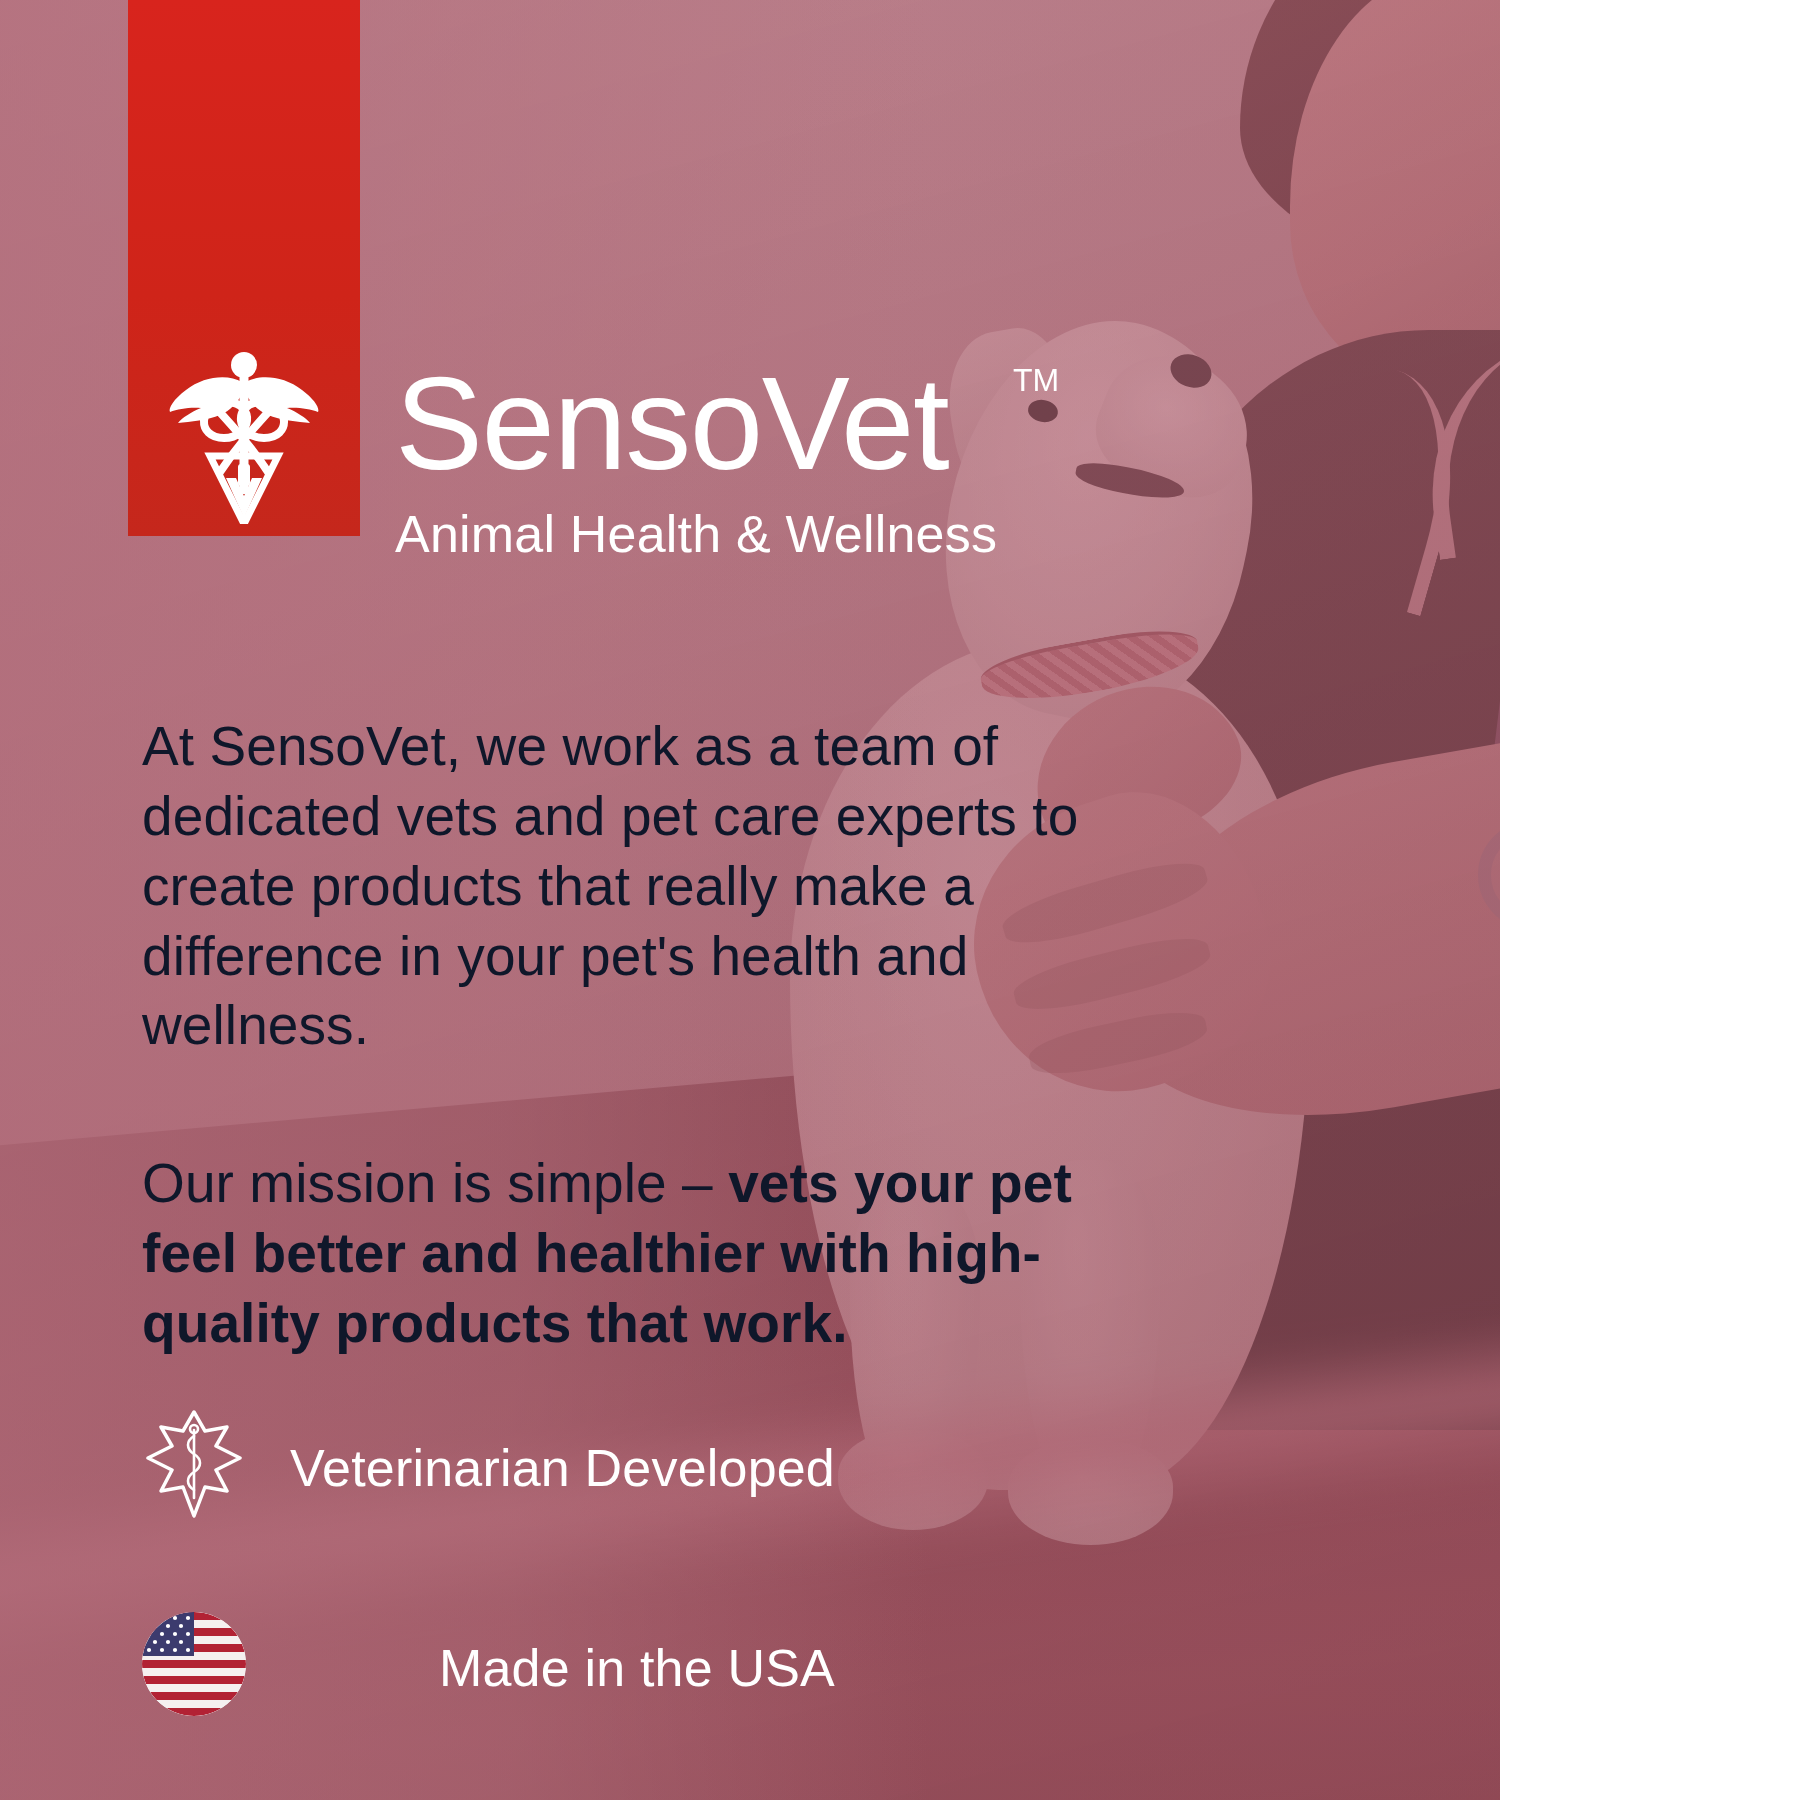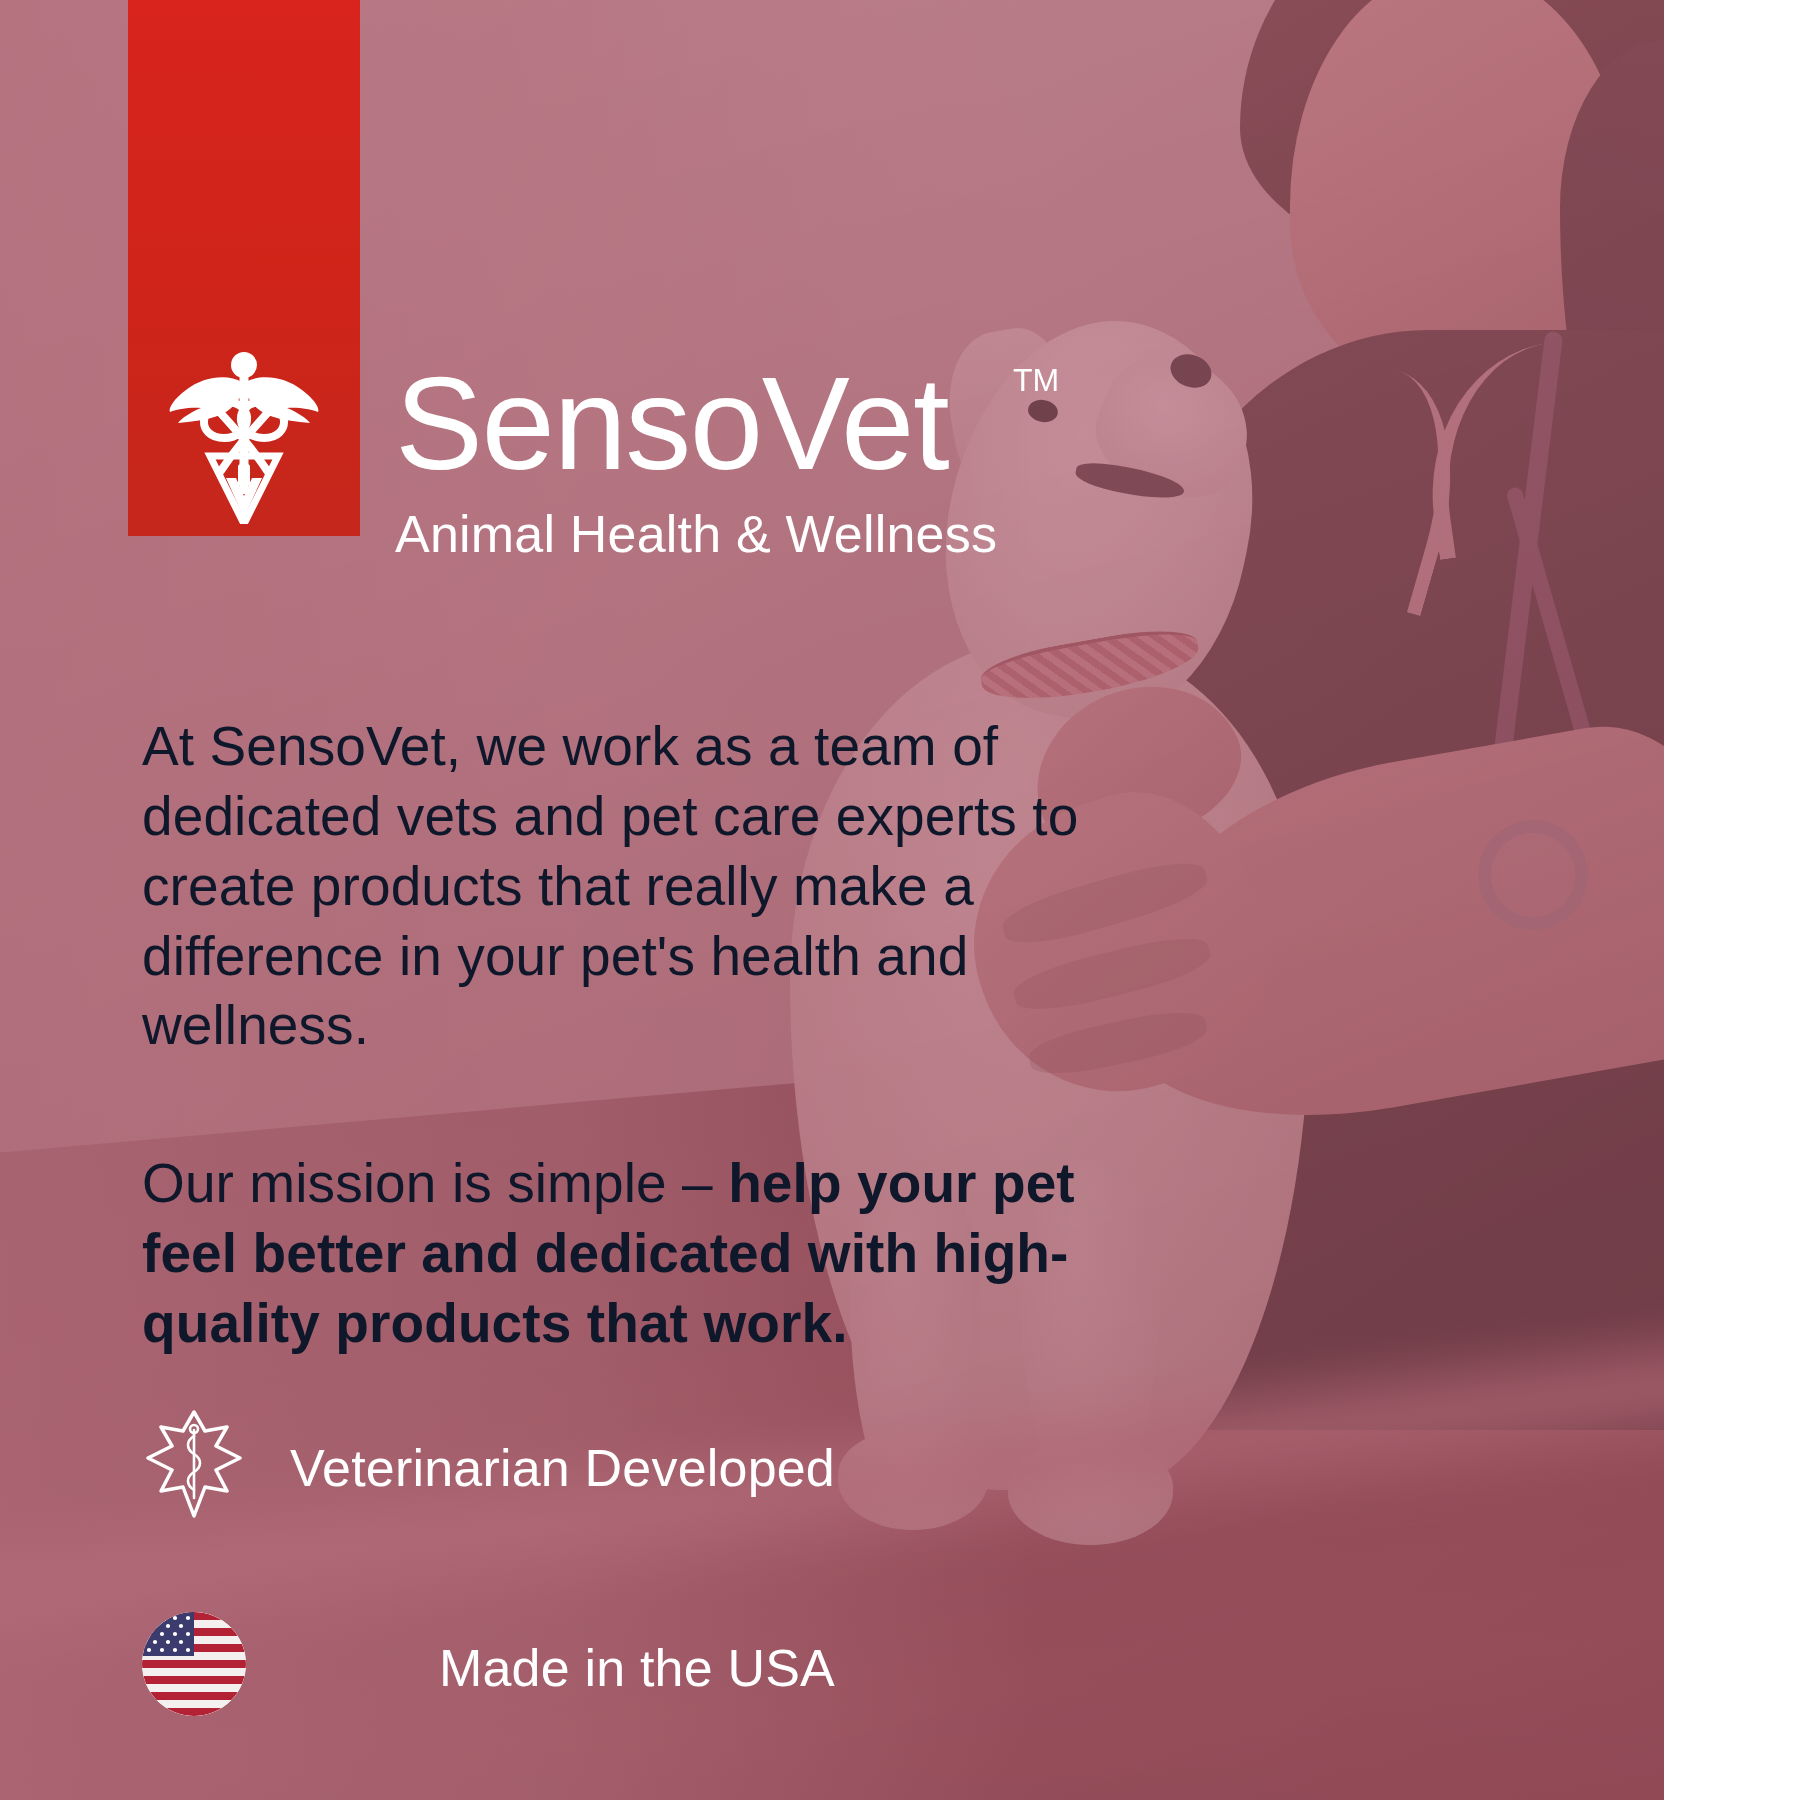--- a/index.html
+++ b/index.html
@@ -6,21 +6,21 @@
 
   html, body {
     width: 1800px;
     height: 1800px;
     overflow: hidden;
     font-family: "Liberation Sans", sans-serif;
   }
 
   #canvas {
     position: relative;
-    width: 1664px;
+    width: 1500px;
     height: 1800px;
     background: #b4707d;
     overflow: hidden;
   }
 
   
   .photo-layer { position: absolute; inset: 0; overflow: hidden; }
 
   
   .wall {
@@ -341,21 +341,21 @@
     <div class="brand-text">
       <div class="brand-name">
         <span>SensoVet</span>
         <span class="brand-tm">TM</span>
       </div>
       <div class="brand-tagline">Animal Health &amp; Wellness</div>
     </div>
 
     <div class="body-copy">
       <p class="para">At SensoVet, we work as a team of dedicated vets and pet care experts to create products that really make a difference in your pet's health and wellness.</p>
-      <p class="para mission"><span>Our mission is simple – </span><b>help your pet feel better and dedicated with high-quality products that work.</b></p>
+      <p class="para mission"><span>Our mission is simple – </span><b>vets your pet feel better and healthier with high-quality products that work.</b></p>
     </div>
 
     <div class="badges">
 
       <div class="badge">
         <span class="badge-icon">
           <svg viewBox="0 0 100 108" width="104" height="108" aria-hidden="true">
             <g fill="none" stroke="#ffffff" stroke-width="3.5" stroke-linejoin="round">
               <path d="M50 2 L61 21 L83 17 L72 36 L96 48 L72 60 L83 81 L61 77 L50 106
                        L39 77 L17 81 L28 60 L4 48 L28 36 L17 17 L39 21 Z"></path>

